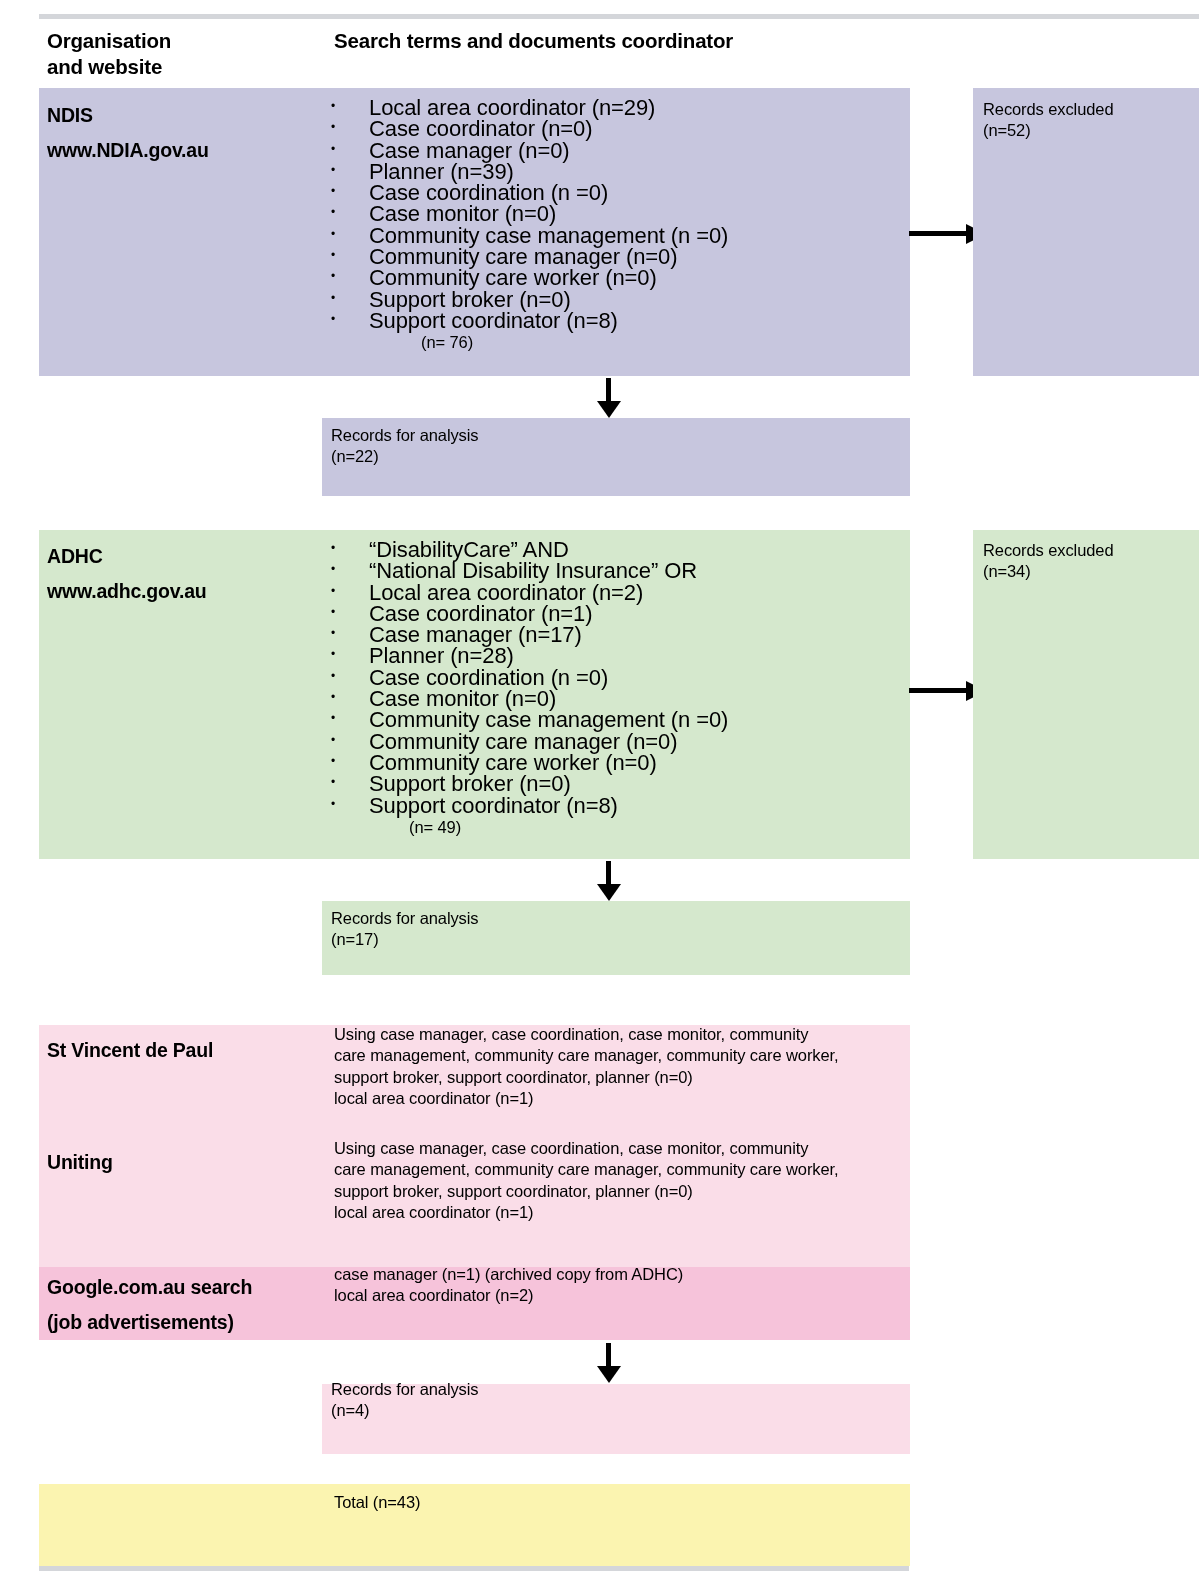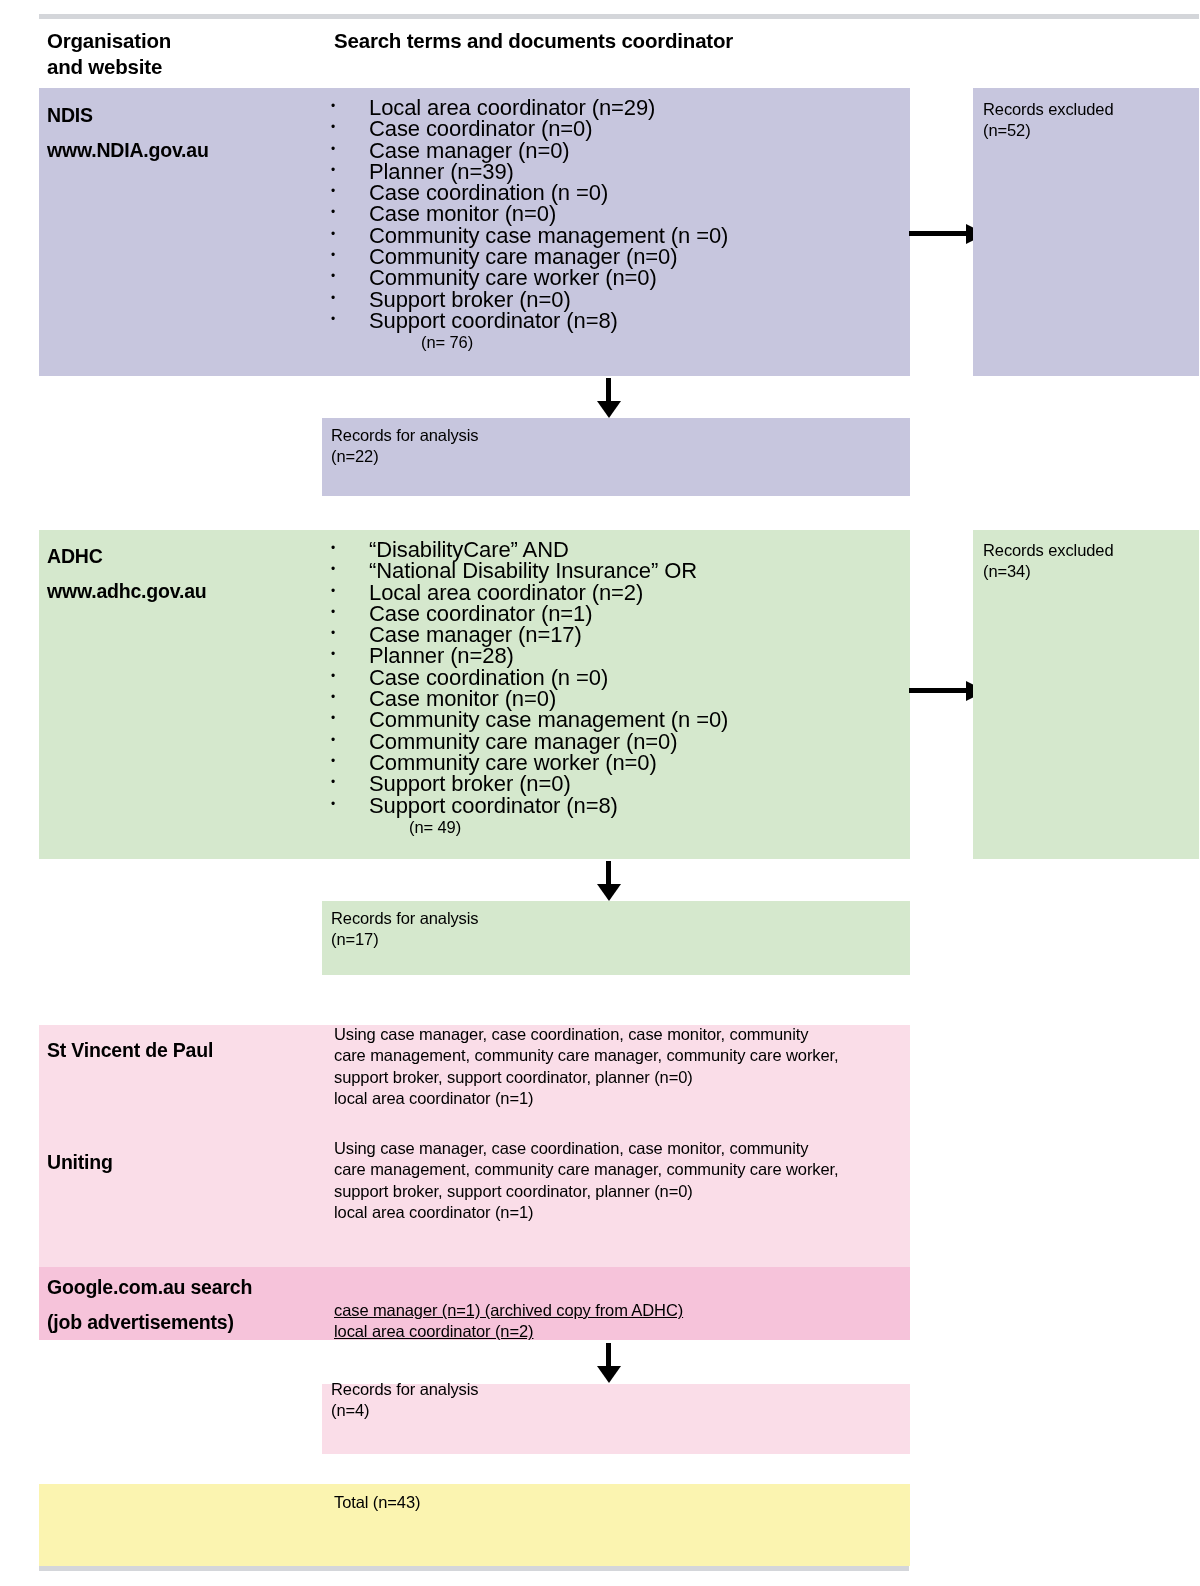--- a/index.html
+++ b/index.html
@@ -242,21 +242,21 @@
 
   <div class="orglabel" style="left:26px; top:1145px;">Uniting</div>
   <div class="bodytext" style="left:313px; top:1138px;">Using case manager, case coordination, case monitor, community
 care management, community care manager, community care worker,
 support broker, support coordinator, planner (n=0)
 local area coordinator (n=1)</div>
 
   <div class="box pinkmd" style="left:18px; top:1267px; width:871px; height:73px;"></div>
   <div class="orglabel" style="left:26px; top:1270px;">Google.com.au search
 (job advertisements)</div>
-  <div class="bodytext" style="left:313px; top:1300px;text-decoration:underline;">case manager (n=1) (archived copy from ADHC)
+  <div class="bodytext" style="left:313px; top:1264px;">case manager (n=1) (archived copy from ADHC)
 local area coordinator (n=2)</div>
 
   <div class="arrow-down" style="left:574px; top:1343px; height:40px;">
     <div class="shaft" style="height:24px;"></div>
     <div class="head" style="top:23px;"></div>
   </div>
 
   <div class="box pinklt" style="left:301px; top:1384px; width:588px; height:70px;"></div>
   <div class="bodytext" style="left:310px; top:1379px;">Records for analysis
 (n=4)</div>

